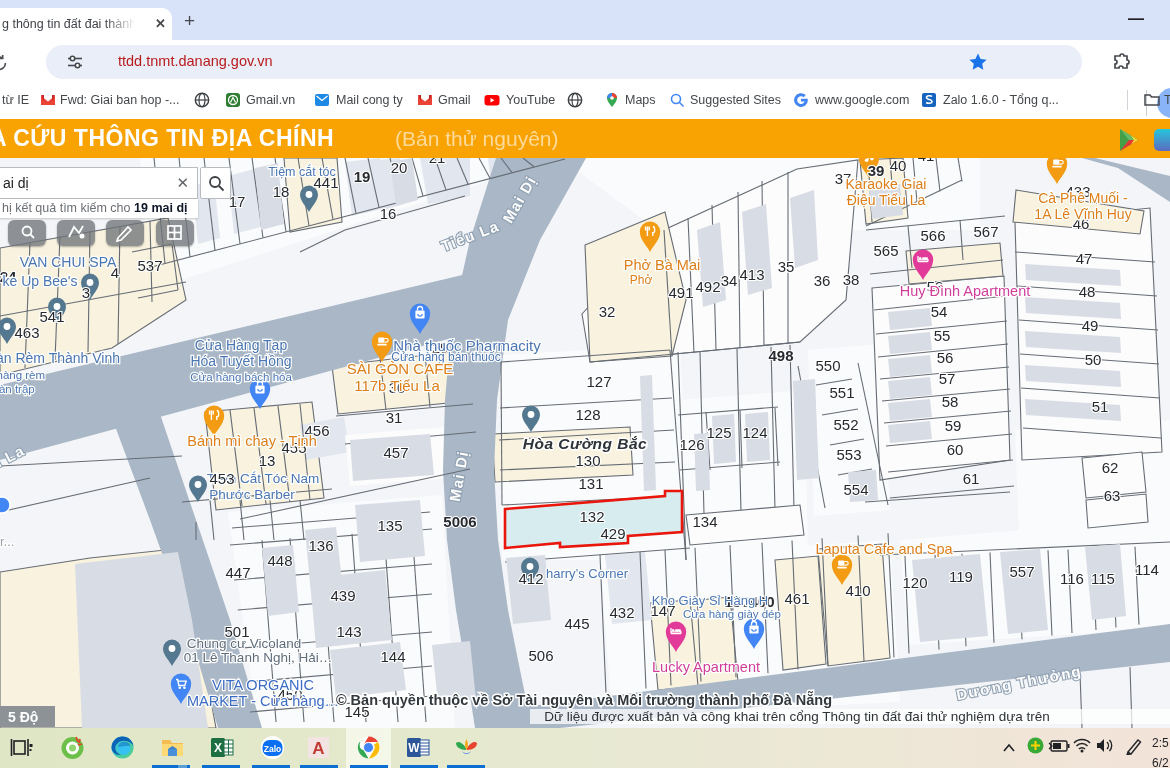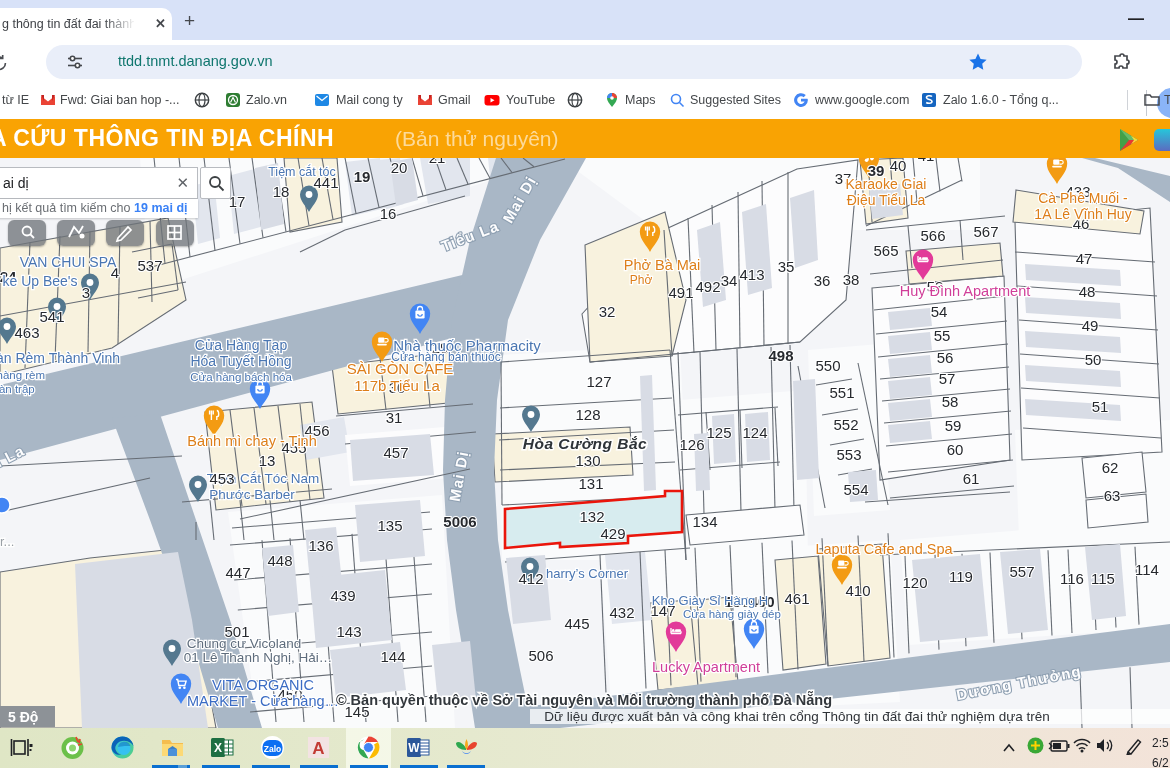--- a/index.html
+++ b/index.html
@@ -8,21 +8,21 @@
 #tabstrip{position:absolute;left:0;top:0;width:1170px;height:40px;background:#d8e2f8}
 #tab{position:absolute;left:-18px;top:8px;width:190px;height:32px;background:#fff;border-radius:10px 10px 0 0}
 #tab .t{position:absolute;left:20px;top:9px;font-size:12.5px;color:#3f4247;white-space:nowrap;width:132px;overflow:hidden}
 #tab .fade{position:absolute;left:122px;top:9px;width:32px;height:16px;background:linear-gradient(90deg,rgba(255,255,255,0),#fff)}
 #tab .x{position:absolute;left:173px;top:8px;font-size:13px;color:#45484d;font-weight:700}
 #plus{position:absolute;left:184px;top:10px;font-size:19px;color:#45484d}
 #mindash{position:absolute;left:1128px;top:10px;font-size:16px;color:#202124;font-weight:700}
 
 #addrrow{position:absolute;left:0;top:40px;width:1170px;height:45px;background:#fff}
 #omni{position:absolute;left:46px;top:5px;width:1036px;height:34px;background:#e9eef9;border-radius:17px}
-#omni .url{position:absolute;left:72px;top:8px;font-size:14.5px;color:#0f766e}
+#omni .url{position:absolute;left:72px;top:8px;font-size:14.5px;color:#b91c1c}
 
 #bmrow{position:absolute;left:0;top:85px;width:1030px;height:30px;background:#fff;font-size:12.5px;color:#44474a}
 .bm{position:absolute;top:8px;white-space:nowrap}
 
 #hdr{position:absolute;left:0;top:119px;width:1170px;height:39px;background:#f9a303}
 #hdr .t1{position:absolute;left:-10px;top:6px;font-size:23px;font-weight:700;color:#fff;letter-spacing:0.5px;white-space:nowrap}
 #hdr .t2{position:absolute;left:395px;top:8px;font-size:21px;font-weight:400;color:rgba(255,255,255,0.6);white-space:nowrap}
 
 #mapwrap{position:absolute;left:0;top:158px;width:1170px;height:570px;overflow:hidden}
 
@@ -83,21 +83,21 @@
       <svg class="abs" style="left:194px;top:7px" width="16" height="16" viewBox="0 0 16 16">
         <circle cx="8" cy="8" r="6.7" fill="none" stroke="#3c4043" stroke-width="1.4"></circle>
         <ellipse cx="8" cy="8" rx="3" ry="6.7" fill="none" stroke="#3c4043" stroke-width="1.2"></ellipse>
         <line x1="1.3" y1="8" x2="14.7" y2="8" stroke="#3c4043" stroke-width="1.2"></line>
       </svg>
       <svg class="abs" style="left:225px;top:7px" width="16" height="16" viewBox="0 0 16 16">
         <rect x="1" y="1" width="14" height="14" rx="3" fill="#2e7d32"></rect>
         <circle cx="8" cy="8" r="4.5" fill="none" stroke="#fff" stroke-width="1.3"></circle>
         <path d="M5.5,10.5 L8,5.5 L10.5,10.5" fill="none" stroke="#fff" stroke-width="1.2"></path>
       </svg>
-      <span class="bm" style="left:246px">Zalo.vn</span>
+      <span class="bm" style="left:246px">Gmail.vn</span>
       <svg class="abs" style="left:314px;top:7px" width="16" height="16" viewBox="0 0 16 16">
         <rect x="1" y="2" width="14" height="12" rx="2" fill="#1e88e5"></rect>
         <path d="M2.5,4 L8,8.5 L13.5,4" fill="none" stroke="#fff" stroke-width="1.3"></path>
       </svg>
       <span class="bm" style="left:336px">Mail cong ty</span>
       <svg class="abs" style="left:417px;top:7px" width="16" height="16" viewBox="0 0 16 16">
         <path d="M1,3 L8,8.5 L15,3 V13 H1z" fill="#ea4335"></path>
         <path d="M1,3 L8,8.5 L15,3" fill="none" stroke="#fff" stroke-width="1.4"></path>
         <path d="M1,3 h3 v6 z" fill="#c5221f"></path>
         <path d="M15,3 h-3 v6 z" fill="#c5221f"></path>
@@ -620,21 +620,21 @@
  <div id="sbox">
         <span class="q">ai dị</span>
         <span class="x">✕</span>
       </div>
  <div id="sbtn">
         <svg style="position:absolute;left:7px;top:7px" width="17" height="17" viewBox="0 0 17 17">
           <circle cx="7" cy="7" r="5" fill="none" stroke="#3c4043" stroke-width="1.8"></circle>
           <line x1="11" y1="11" x2="15.5" y2="15.5" stroke="#3c4043" stroke-width="1.8"></line>
         </svg>
       </div>
- <div id="sugg">hị kết quả tìm kiếm cho <b style="color:#3b82f6">19 mai dị</b></div>
+ <div id="sugg">hị kết quả tìm kiếm cho <b style="color:#0f172a">19 mai dị</b></div>
  <div class="mbtn" style="left:8px">
         <svg style="position:absolute;left:9px;top:3px" width="20" height="20" viewBox="0 0 20 20">
           <circle cx="10" cy="8" r="4.5" fill="none" stroke="#fff" stroke-width="1.8"></circle>
           <line x1="13" y1="11" x2="17" y2="15" stroke="#fff" stroke-width="1.8"></line>
         </svg>
       </div><div class="mbtn" style="left:57px">
         <svg style="position:absolute;left:9px;top:3px" width="20" height="20" viewBox="0 0 20 20">
           <path d="M3,14 L8,4 L13,10 L17,3" fill="none" stroke="#fff" stroke-width="1.8"></path>
           <circle cx="16" cy="13" r="2.5" fill="#fff"></circle>
         </svg>

